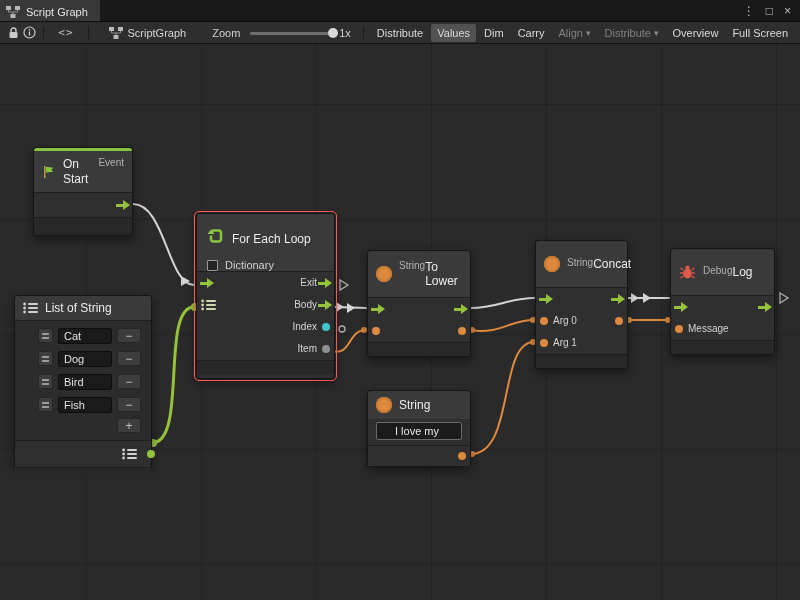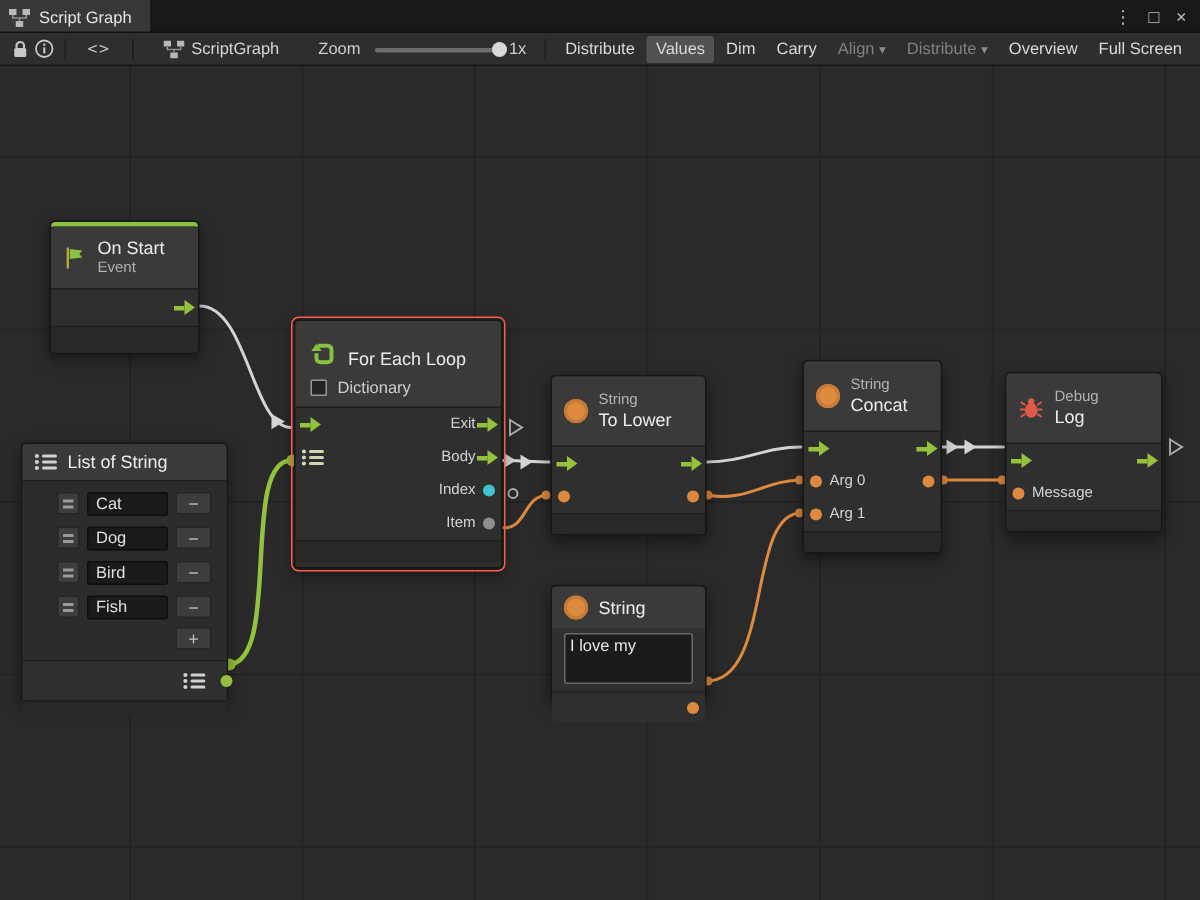--- a/index.html
+++ b/index.html
@@ -32,21 +32,21 @@
   
   .canvas{position:relative;width:800px;height:556px;background:#2a2a2a;
     background-image:linear-gradient(#232323 1px,transparent 1px),linear-gradient(90deg,#232323 1px,transparent 1px);
     background-size:115px 115px;background-position:86px 60px;overflow:hidden}
   .wires{position:absolute;inset:0;pointer-events:none}
 
   
   .node{position:absolute;background:#2f2f2f;border:1px solid #161616;border-radius:3px;box-shadow:0 4px 10px rgba(0,0,0,.45)}
   .node.selected{outline:1px solid #ff5b4a;outline-offset:1px}
   .nheader{display:flex;align-items:center;gap:7px;padding:0 8px;background:#3a3a3a;border-radius:3px 3px 0 0}
-  .ntitles{display:flex;flex-direction:column;line-height:1.2}
+  .ntitles{display:flex;flex-direction:row;line-height:1.2}
   .ntype{font-size:10px;color:#b2b2b2}
   .ntitle{font-size:12px;color:#ececec}
   .ndiv{height:1px;background:#1e1e1e}
   .prow{position:relative;height:22px}
   .plabel{position:absolute;top:5px;font-size:10px;color:#d4d4d4}
   .plabel.r{right:17px}
   .plabel.l{left:17px}
   .nfooter{position:relative;height:14px;background:#282828;border-top:1px solid #1e1e1e;border-radius:0 0 3px 3px}
 
   
@@ -61,37 +61,37 @@
   .dot.gray{background:#8f8f8f}
   .listglyph{position:absolute;top:5px;color:#c9c9c9}
   .listglyph.l{left:4px}
 
   
   .accent{height:3px;background:#87c33e;border-radius:3px 3px 0 0}
 
   
   .fe-head{background:#3a3a3a;border-radius:3px 3px 0 0;padding:6px 8px 0}
   .fe-title-row{display:flex;align-items:flex-end;gap:7px;height:26px}
-  .fe-check-row{display:flex;align-items:center;gap:7px;height:25px;padding-left:2px;color:#cfcfcf}
+  .fe-check-row{display:flex;align-items:flex-end;gap:7px;height:25px;padding-left:2px;color:#cfcfcf}
   .checkbox{width:11px;height:11px;border:1px solid #979797;background:#232323;border-radius:1px}
 
   
   .list-items{background:#2c2c2c;padding:3px 0}
   .list-row{display:flex;align-items:center;justify-content:flex-end;gap:5px;height:23px;padding-right:10px}
   .handle{position:relative;width:15px;height:15px;background:#3d3d3d;border:1px solid #262626;border-radius:2px}
   .handle::before{content:"";position:absolute;left:3px;right:3px;top:4px;height:2px;background:#9a9a9a;box-shadow:0 4px 0 #9a9a9a}
   .tfield{width:54px;height:16px;background:#1a1a1a;border:1px solid #0d0d0d;border-radius:2px;color:#e0e0e0;padding:1px 5px;line-height:13px}
   .mini-btn{width:24px;height:15px;background:#3d3d3d;border:1px solid #262626;border-radius:2px;color:#c2c2c2;display:flex;align-items:center;justify-content:center;font-size:12px;line-height:1}
   .plus-row{display:flex;justify-content:flex-end;padding:2px 10px 4px}
   .list-out-row{position:relative;height:26px;background:#2f2f2f}
   .list-out-row .listglyph{right:14px;top:7px}
   .port-edge{position:absolute;right:-4px;top:9px;width:8px;height:8px;border-radius:50%;background:#95c23c}
 
   
-  .lit-field{margin:3px 8px 5px;height:34px;background:#1b1b1b;border:1px solid #6a6a6a;border-radius:2px;color:#e6e6e6;padding:2px 3px;line-height:13px}
+  .lit-field{margin:3px 8px 5px;height:18px;background:#1b1b1b;border:1px solid #6a6a6a;border-radius:2px;color:#e6e6e6;padding:2px 18px;line-height:13px}
 
   .str-icon{width:16px;height:16px;border-radius:50%;background:#de8a3e;box-shadow:inset 0 0 0 2px #c97a34;flex:0 0 auto}
 </style>
 </head>
 <body>
 
 <div class="titlebar">
   <div class="tab">
     <svg width="14" height="12" viewBox="0 0 14 12">
         <g fill="#b8b8b8">

